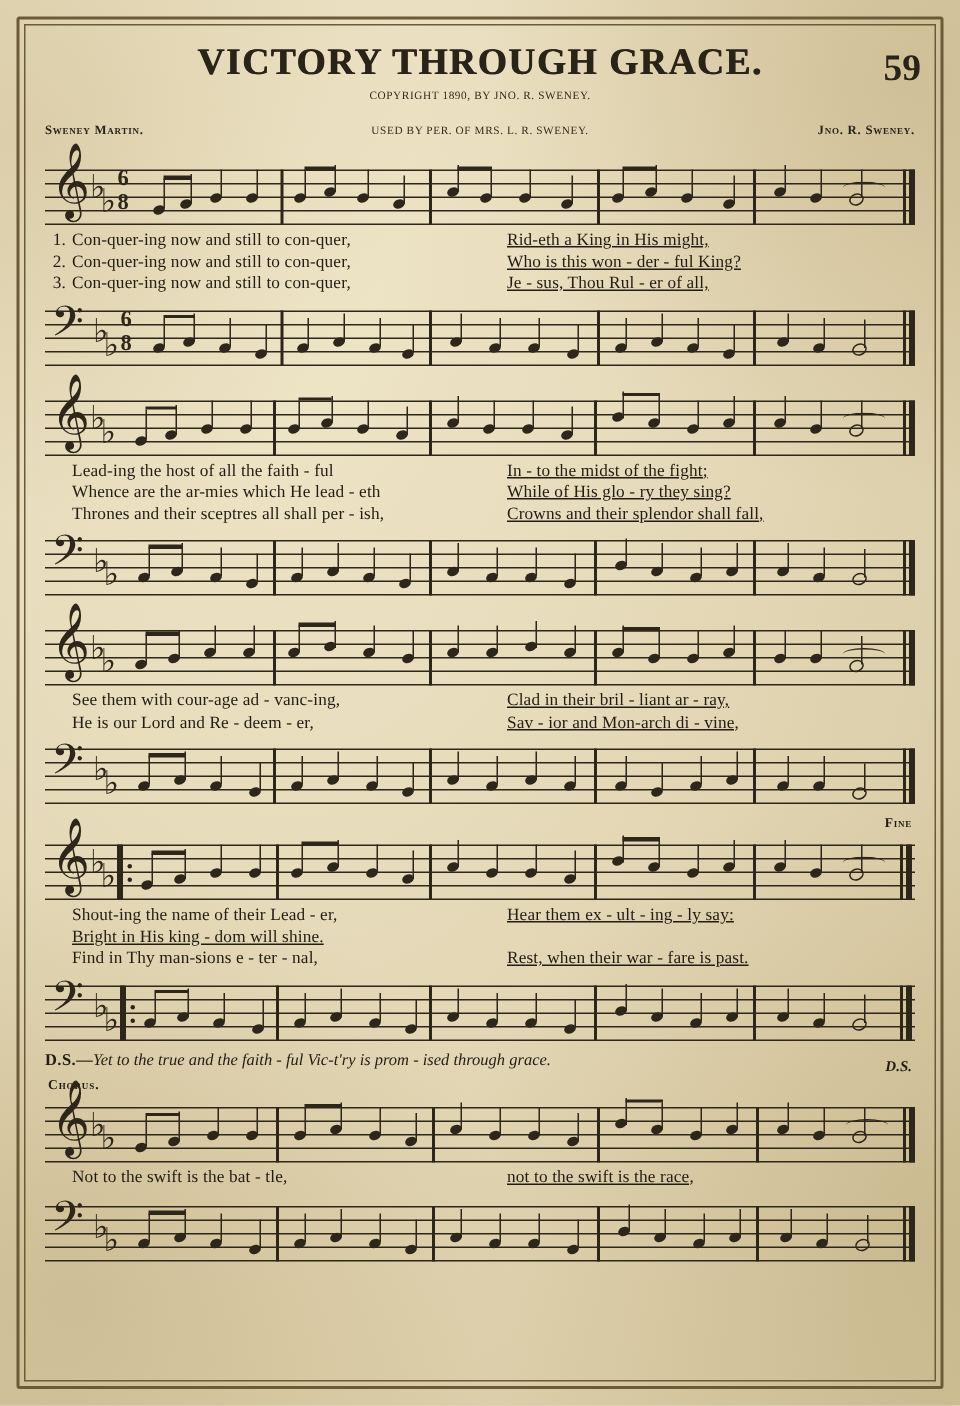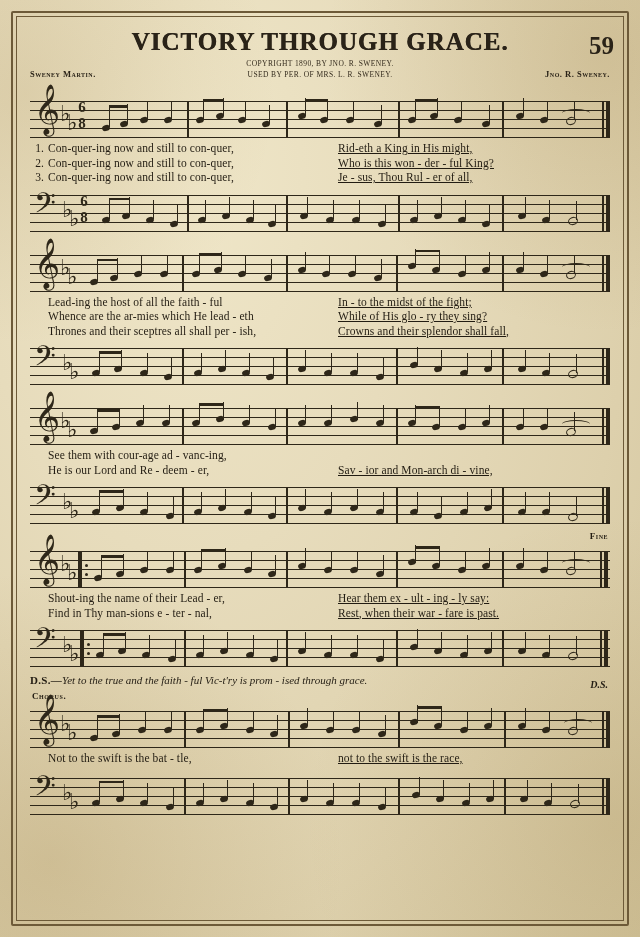--- a/index.html
+++ b/index.html
@@ -69,21 +69,21 @@
     font-size: 7.5px;
     letter-spacing: 0.4px;
     color: #342b1d;
     margin-top: 3px;
   }
   .permission {
     text-align: center;
     font-size: 7.5px;
     letter-spacing: 0.4px;
     color: #342b1d;
-    margin-top: 2px;
+    margin-top: 14px;
   }
   .credits {
     position: relative;
     height: 14px;
     margin-top: -10px;
   }
   .credit-left {
     position: absolute;
     left: 4px;
     top: 0;
@@ -633,20 +633,21 @@
           <div class="stem" style="left:544px; top:12px; height:19px;"></div>
         <div class="slur" style="left:532px; top:20px; width:28px;"></div>
         <div class="barline" style="left:572px;"></div>
         <div class="barline thick" style="left:576px;"></div>
       </div>
 
       <div class="lyrics">
         <div class="lyric-line">
           <span class="lyric-num"></span>
           <span class="lyric-a">See them with cour-age     ad - vanc-ing,</span>
+          <span class="lyric-b">Clad in their bril - liant   ar - ray,</span>
         </div>
         <div class="lyric-line">
           <span class="lyric-num"></span>
           <span class="lyric-a">He  is  our Lord and      Re - deem - er,</span>
           <span class="lyric-b">Sav - ior and Mon-arch   di - vine,</span>
         </div>
       </div>
 
       <div class="staff" style="margin-top:2px;">
         <div class="line l0"></div>
@@ -780,20 +781,21 @@
       </div>
 
       <div class="lyrics">
         <div class="lyric-line">
           <span class="lyric-num"></span>
           <span class="lyric-a">Shout-ing the name  of      their Lead - er,</span>
           <span class="lyric-b">Hear them ex - ult - ing - ly     say:</span>
         </div>
         <div class="lyric-line">
           <span class="lyric-num"></span>
+          <span class="lyric-b">Bright in  His king - dom will   shine.</span>
         </div>
         <div class="lyric-line">
           <span class="lyric-num"></span>
           <span class="lyric-a">Find  in Thy man-sions      e - ter - nal,</span>
           <span class="lyric-b">Rest, when their war - fare  is    past.</span>
         </div>
       </div>
 
       <div class="staff" style="margin-top:2px;">
         <div class="line l0"></div>

